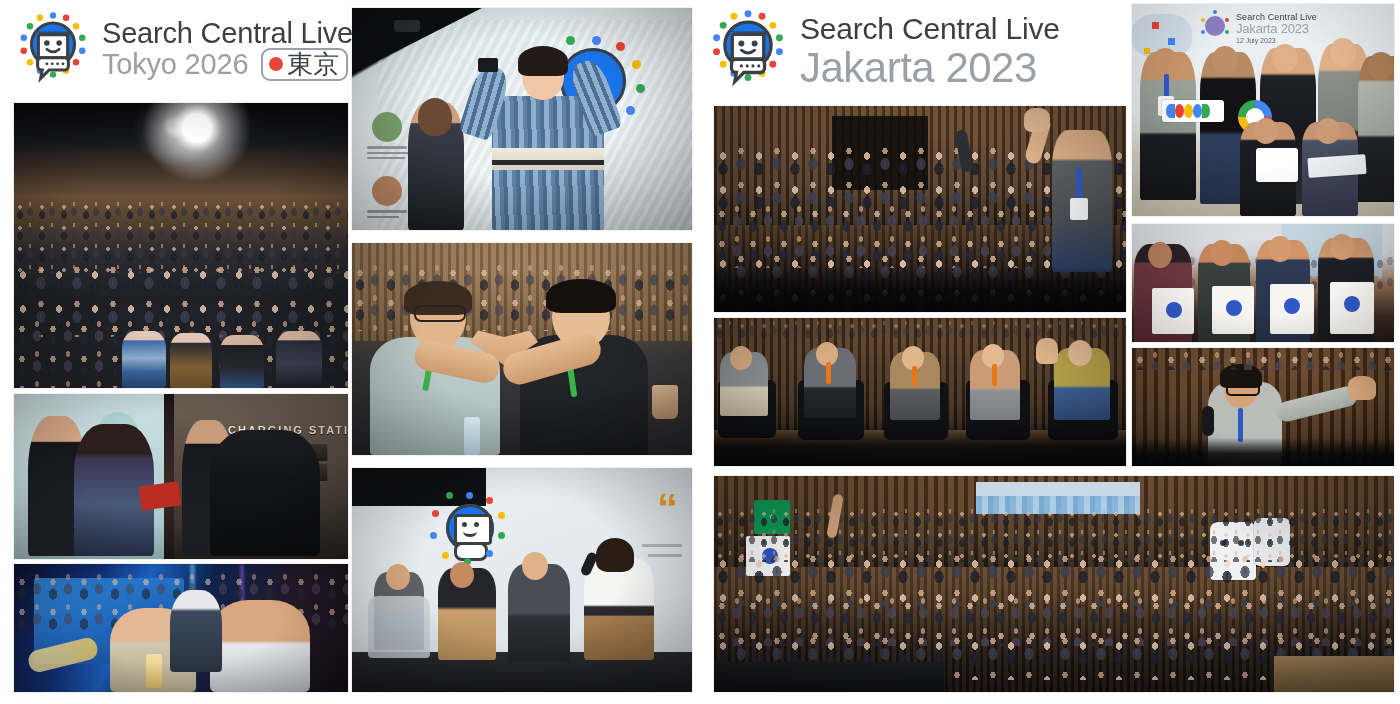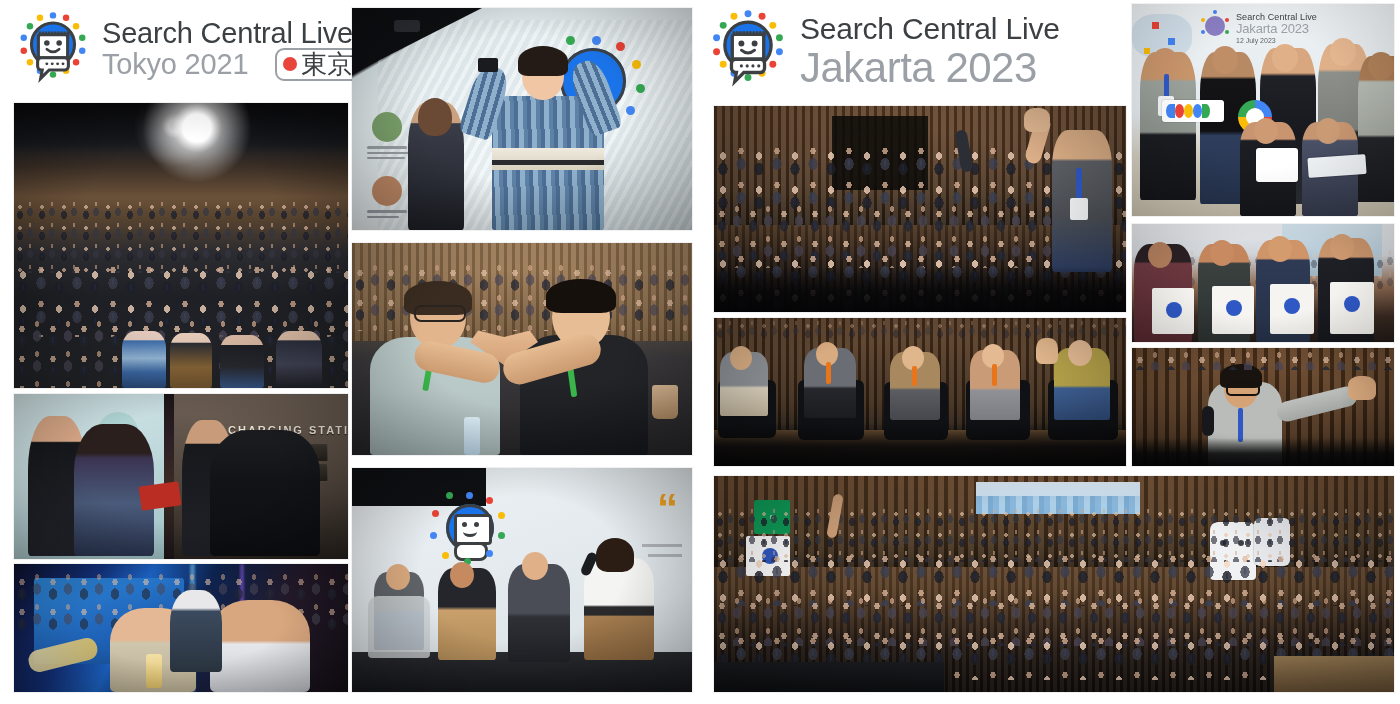--- a/index.html
+++ b/index.html
@@ -22,21 +22,21 @@
   .hdr-line2{color:#9aa0a6;letter-spacing:-.2px;white-space:nowrap;display:flex;align-items:center;gap:6px;}
 
   .tokyo-hdr .hdr-line1{font-size:29px;font-weight:400;}
   .tokyo-hdr .hdr-line2{font-size:29px;font-weight:400;}
   .jk-hdr .hdr-line1{font-size:30px;font-weight:400;}
   .jk-hdr .hdr-line2{font-size:42px;font-weight:400;color:#9aa0a6;letter-spacing:-.5px;}
 
   .jp-badge{
     display:inline-flex;align-items:center;gap:4px;
     border:2px solid #9aa0a6;border-radius:9px;
-    padding:1px 7px 2px 6px;margin-left:21px;
+    padding:1px 7px 2px 6px;margin-left:7px;
   }
   .jp-dot{width:14px;height:14px;border-radius:50%;background:#e8453c;flex:0 0 auto;}
   .jp-kanji{font-size:26px;color:#3c4043;font-family:"DejaVu Sans",sans-serif;line-height:1;}
 
   
   .photo{
     position:absolute;overflow:hidden;background:#2a2a2e;
     box-shadow:0 0 0 1px rgba(0,0,0,.06);
   }
   .ph-in{position:absolute;inset:0;}
@@ -188,21 +188,21 @@
         <path d="M35 62 h30 a5 5 0 0 1 5 5 v6 a5 5 0 0 1 -5 5 h-20 l-11 11 l2 -11 h-1 a5 5 0 0 1 -5 -5 v-6 a5 5 0 0 1 5 -5 z" fill="#FFFFFF" stroke="#3C4043" stroke-width="4"></path>
         <circle cx="42" cy="70" r="1.9" fill="#3C4043"></circle>
         <circle cx="49" cy="70" r="1.9" fill="#3C4043"></circle>
         <circle cx="56" cy="70" r="1.9" fill="#3C4043"></circle>
         <circle cx="63" cy="70" r="1.9" fill="#3C4043"></circle>
       </svg>
     </div>
     <div class="hdr-text">
       <div class="hdr-line1">Search Central Live</div>
       <div class="hdr-line2">
-        <span>Tokyo 2021</span>
+        <span>Tokyo 2026</span>
         <span class="jp-badge">
           <span class="jp-dot"></span>
           <span class="jp-kanji">東京</span>
         </span>
       </div>
     </div>
   </div>
 
   <div class="photo" style="left:14px;top:103px;width:334px;height:285px;">
     <div class="ph-in scene-aud"></div>

